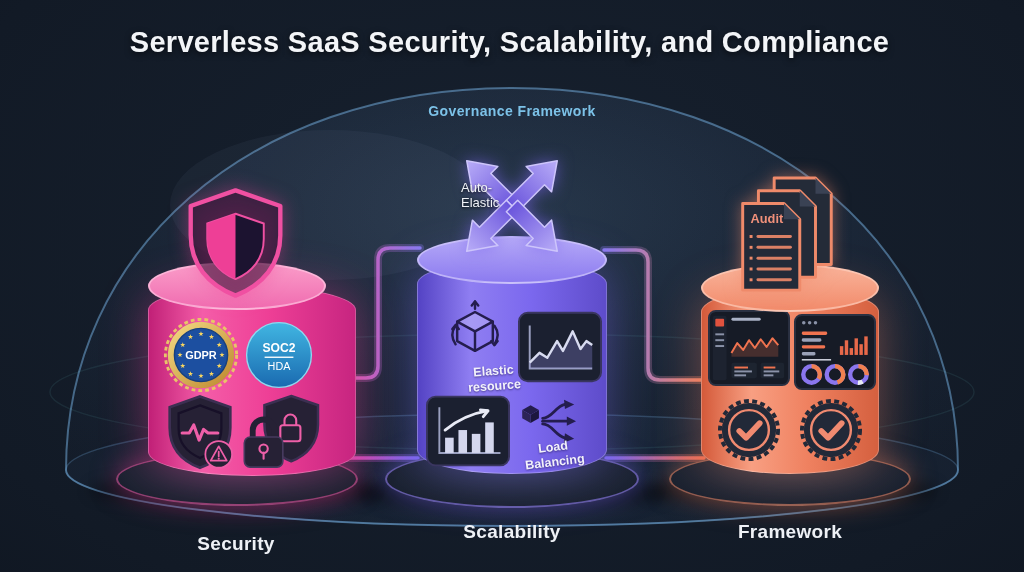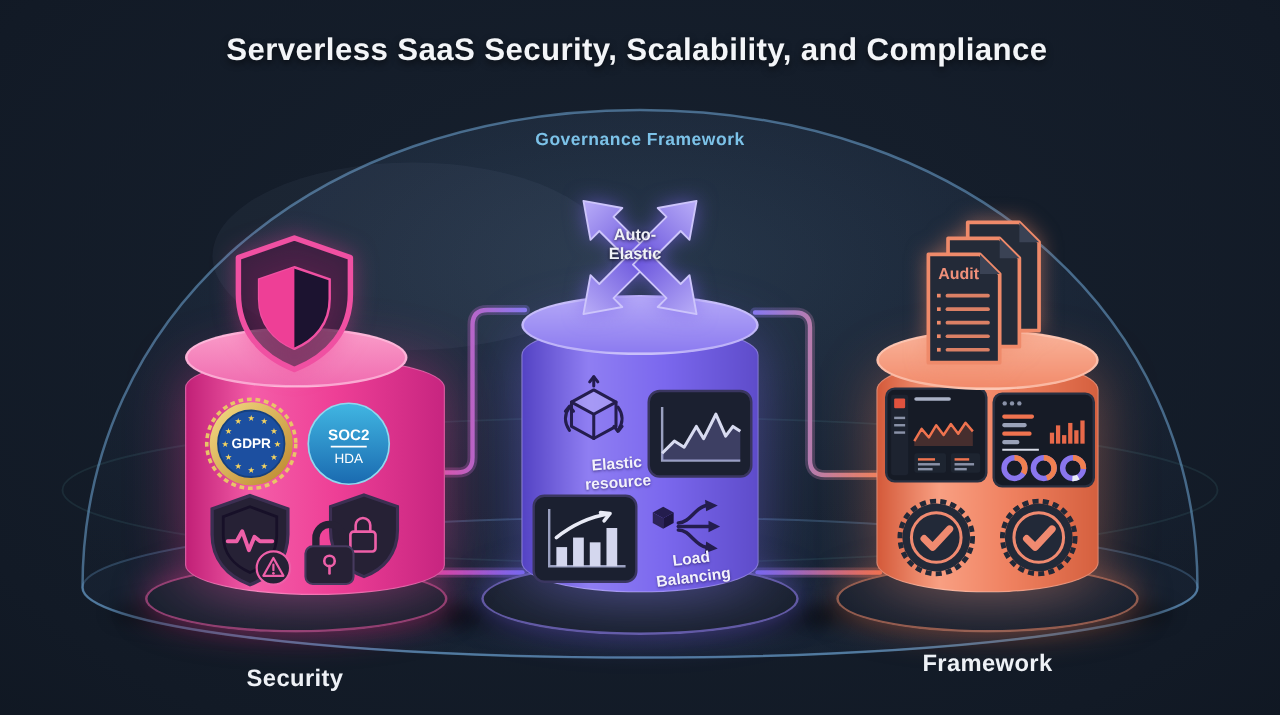--- a/index.html
+++ b/index.html
@@ -4,21 +4,21 @@
 <style>
   html,body{margin:0;padding:0;background:#0b111a;}
   .stage{
     position:relative;width:1024px;height:572px;overflow:hidden;
     font-family:"Liberation Sans","DejaVu Sans",sans-serif;
     background:radial-gradient(1100px 720px at 50% 42%, #17212f 0%, #121a26 55%, #0b111a 100%);
   }
   .abs{position:absolute;}
   .title{
     top:26px;left:0;width:1019px;text-align:center;
-    font-size:25px;font-weight:800;color:#f3f5f8;letter-spacing:.3px;
+    font-size:29px;font-weight:800;color:#f3f5f8;letter-spacing:.3px;
     text-shadow:0 2px 6px rgba(0,0,0,.6);
   }
   .gov-label{
     top:103px;left:0;width:1024px;text-align:center;
     font-size:14px;font-weight:600;color:#7cc2e8;letter-spacing:.4px;
   }
   svg{display:block;overflow:visible;}
   
   .cyl{border-radius:50%/24px;border:1px solid rgba(255,255,255,.25);box-sizing:border-box;}
   .cyl-top{border-radius:50%;box-sizing:border-box;}
@@ -42,22 +42,22 @@
   .base{border-radius:50%;box-sizing:border-box;
     background:radial-gradient(ellipse at 50% 35%, #2a3344 0%, #1d2534 55%, #161d29 100%);}
   .base-security{left:116px;top:452px;width:242px;height:54px;
     border:2px solid rgba(240,90,165,.55);box-shadow:0 0 26px rgba(238,63,150,.5);}
   .base-scalability{left:385px;top:450px;width:254px;height:58px;
     border:2px solid rgba(146,128,244,.6);box-shadow:0 0 26px rgba(123,104,238,.55);}
   .base-compliance{left:669px;top:452px;width:242px;height:54px;
     border:2px solid rgba(244,140,105,.55);box-shadow:0 0 26px rgba(239,129,96,.5);}
   .ground-shadow{border-radius:50%;background:rgba(0,0,0,.42);filter:blur(7px);}
   
-  .autoscale-label{left:448px;top:180px;width:120px;text-align:center;
-    font-size:13px;font-weight:700;color:#f0f2f7;line-height:15px;
+  .autoscale-label{left:461px;top:180px;width:120px;
+    font-size:13px;font-weight:400;color:#f0f2f7;line-height:15px;
     text-shadow:0 1px 3px rgba(0,0,0,.8);}
   .elastic-label{left:439px;top:364px;width:110px;text-align:center;
     font-size:12.5px;font-weight:600;color:#f2f1fb;line-height:15px;
     transform:rotate(-4deg);text-shadow:0 1px 2px rgba(30,20,80,.6);}
   .lb-label{left:499px;top:440px;width:110px;text-align:center;
     font-size:12.5px;font-weight:600;color:#f2f1fb;line-height:15px;
     transform:rotate(-7deg);text-shadow:0 1px 2px rgba(30,20,80,.6);}
   .floor-label{top:521px;width:200px;text-align:center;
     font-size:19px;font-weight:700;color:#eef1f6;letter-spacing:.3px;}
   .fl-security{left:136px;margin-top:12px;} .fl-scalability{left:412px;} .fl-compliance{left:690px;}
@@ -356,15 +356,16 @@
           <rect x="14" y="54" width="36" height="3" rx="1.5" opacity=".9"></rect>
         <rect x="7" y="65" width="3" height="3"></rect>
           <rect x="14" y="65" width="36" height="3" rx="1.5" opacity=".9"></rect>
         <rect x="7" y="76" width="3" height="3"></rect>
           <rect x="14" y="76" width="36" height="3" rx="1.5" opacity=".9"></rect>
       </g>
     </g>
   </svg>
 
   <div class="abs floor-label fl-security">Security</div>
+  <div class="abs floor-label fl-scalability">Scalability</div>
   <div class="abs floor-label fl-compliance">Framework</div>
 
 </div>
 
 </body></html>

